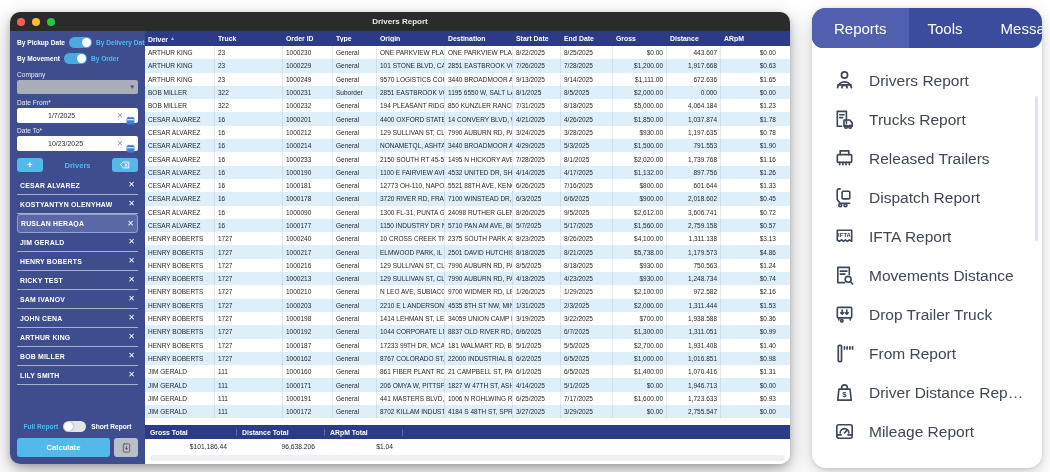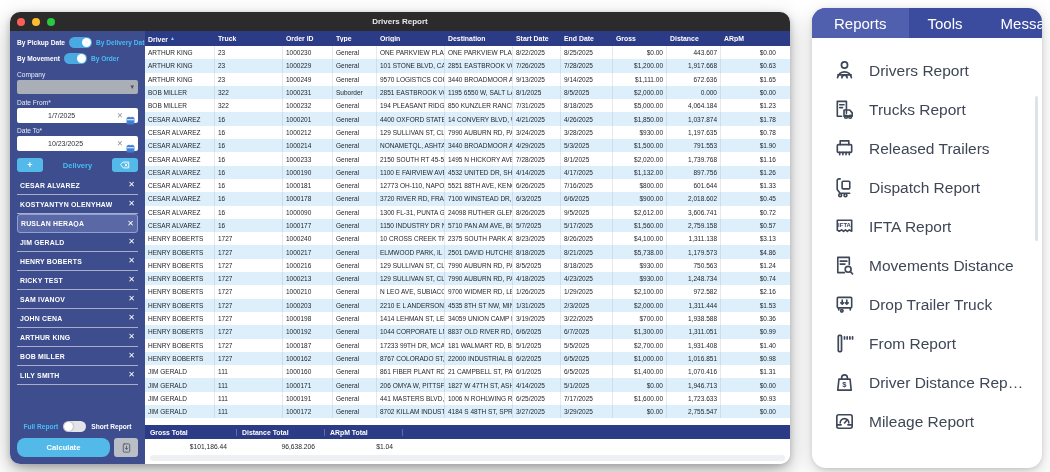--- a/index.html
+++ b/index.html
@@ -43,21 +43,21 @@
   .driver-item.sel { background:#5a69a6; border:1px solid #8fa0d8; border-radius:3px; }
   .dname { font-size:6.9px; font-weight:bold; letter-spacing:.2px; white-space:nowrap; overflow:hidden; }
   .ditem-x { font-size:8px; color:#fff; cursor:pointer; line-height:1; }
   .sidebar-bottom { margin-top:auto; }
   .report-toggle-row { display:flex; align-items:center; gap:5px; justify-content:center; margin-bottom:6px; }
   .rlabel-full { font-size:6.6px; font-weight:bold; color:var(--cyanlabel,#46bdf3); }
   .rlabel-short { font-size:6.6px; font-weight:bold; color:#fff; }
   .toggle.gray { background:#e3e4e8; }
   .toggle.gray .knob { left:1px; right:auto; background:#fff; box-shadow:0 0 2px rgba(0,0,0,.45); }
   .calc-row { display:flex; gap:4px; }
-  .calc-btn { flex:1; height:19px; background:var(--accent,#53b9e9); border:none; border-radius:8px;
+  .calc-btn { flex:1; height:19px; background:var(--accent,#53b9e9); border:none; border-radius:3px;
     color:#fff; font-size:7.6px; font-weight:bold; cursor:pointer; font-family:inherit; }
   .export-btn { width:24px; height:19px; background:#b9bec7; border:none; border-radius:3px; cursor:pointer;
     display:flex; align-items:center; justify-content:center; }
 
   
   .table-area { flex:1; background:#fff; display:flex; flex-direction:column; min-width:0; min-height:0; }
   .thead, .trow { display:grid; grid-template-columns:70px 68px 50px 44px 68px 68px 48px 52px 54px 54px minmax(0,1fr); }
   .thead { background:var(--navy,#2c3b86); color:#fff; height:15px; align-items:center; flex:0 0 auto; }
   .thead .hcell { font-size:6.9px; font-weight:bold; padding:0 3px; white-space:nowrap; overflow:hidden; }
   .sort-arrow { color:#7fd0f5; font-size:5px; vertical-align:2px; margin-left:2px; }
@@ -74,22 +74,22 @@
   .totals-head .hcell { color:#fff; font-size:6.9px; font-weight:bold; padding:0 5px; border-right:1px solid rgba(255,255,255,.25); }
   .totals-head .hcell:last-child { border-right:none; }
   .totals-row { height:15px; align-items:center; background:#fff; }
   .totals-row .tcell { justify-content:flex-end; padding-right:10px; border-right:none; font-size:6.7px; }
   .hscrollbar { height:6px; background:#eef0f3; border-radius:3px; margin:1px 5px 3px; flex:0 0 auto; }
 
   
   .panel { position:absolute; left:812px; top:8px; width:230px; height:460px; background:#fff;
     border-radius:14px; overflow:hidden; box-shadow:0 6px 18px rgba(0,0,0,.18), 0 1px 4px rgba(0,0,0,.12);
     display:flex; flex-direction:column; }
-  .tabbar { height:30px; background:var(--tabbar,#3b4b9e); display:flex; align-items:stretch; color:#fff; flex:0 0 auto;
-    white-space:nowrap; overflow:hidden; }
+  .tabbar { height:40px; background:var(--tabbar,#3b4b9e); display:flex; align-items:stretch; color:#fff; flex:0 0 auto;
+    white-space:nowrap; overflow:hidden;border-radius:11px; }
   .tab { display:flex; align-items:center; padding:0 19px; font-size:15px; cursor:pointer; }
   .tab.active { background:var(--tabactive,#5160ae); padding:0 22px; }
   .menu { flex:1; padding:13px 0 0 20px; position:relative; overflow:hidden; }
   .menu-item { display:flex; align-items:center; gap:13px; height:39px; cursor:pointer; }
   .micon { width:24px; height:24px; flex:0 0 24px; color:var(--iconcolor,#3d4758); display:flex; align-items:center; justify-content:center; }
   .mlabel { font-size:15.5px; font-weight:500; color:#3f4756; white-space:nowrap; overflow:hidden; }
   .panel-scrollbar { position:absolute; right:4px; top:88px; width:3px; height:145px; background:#dfe2e8; border-radius:2px; }
 </style>
 </head>
 <body>
@@ -144,21 +144,21 @@
               <path d="M3 10h18" stroke="#fff"></path>
               <path d="M8 2v5M16 2v5" stroke="#3f7fd6"></path>
             </svg>
         </span>
       </div>
 
       <div class="drivers-head">
         <button class="sq-btn">
             <span>+</span>
           </button>
-        <span class="drivers-title">Delivery</span>
+        <span class="drivers-title">Drivers</span>
         <button class="sq-btn">
           <svg width="10" height="8" viewBox="0 0 24 18" fill="none" stroke="#fff" stroke-width="2.2" stroke-linecap="round" stroke-linejoin="round">
               <path d="M8 2h13v14H8L2 9z"></path>
               <path d="M12 6l5 6M17 6l-5 6"></path>
             </svg>
         </button>
       </div>
 
       <div class="driver-list">
 

